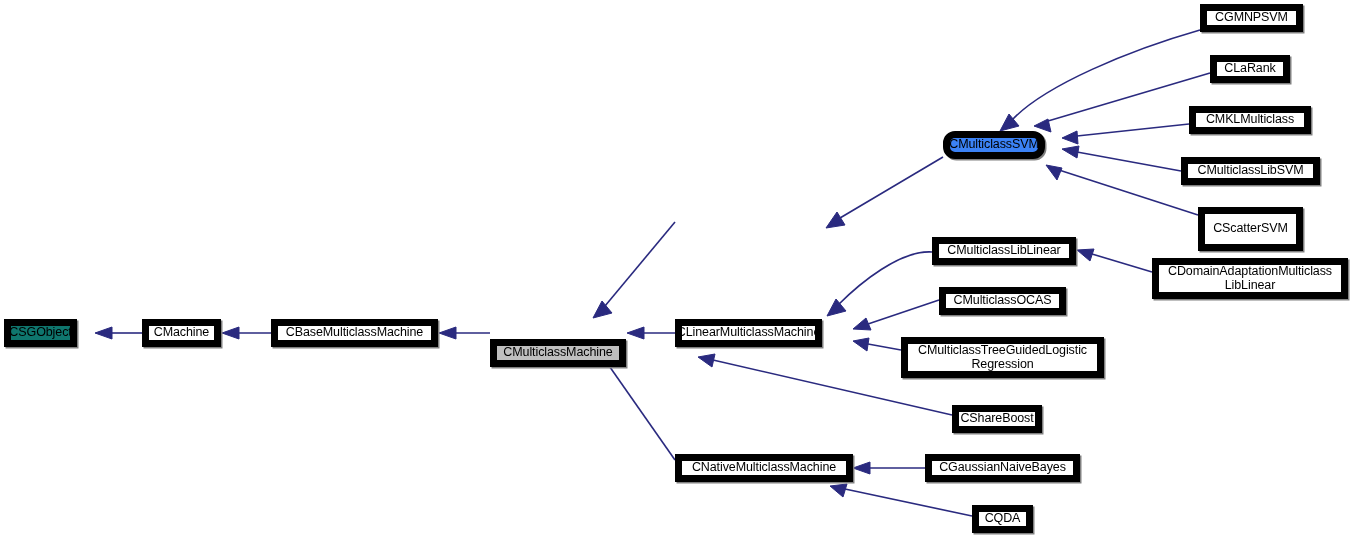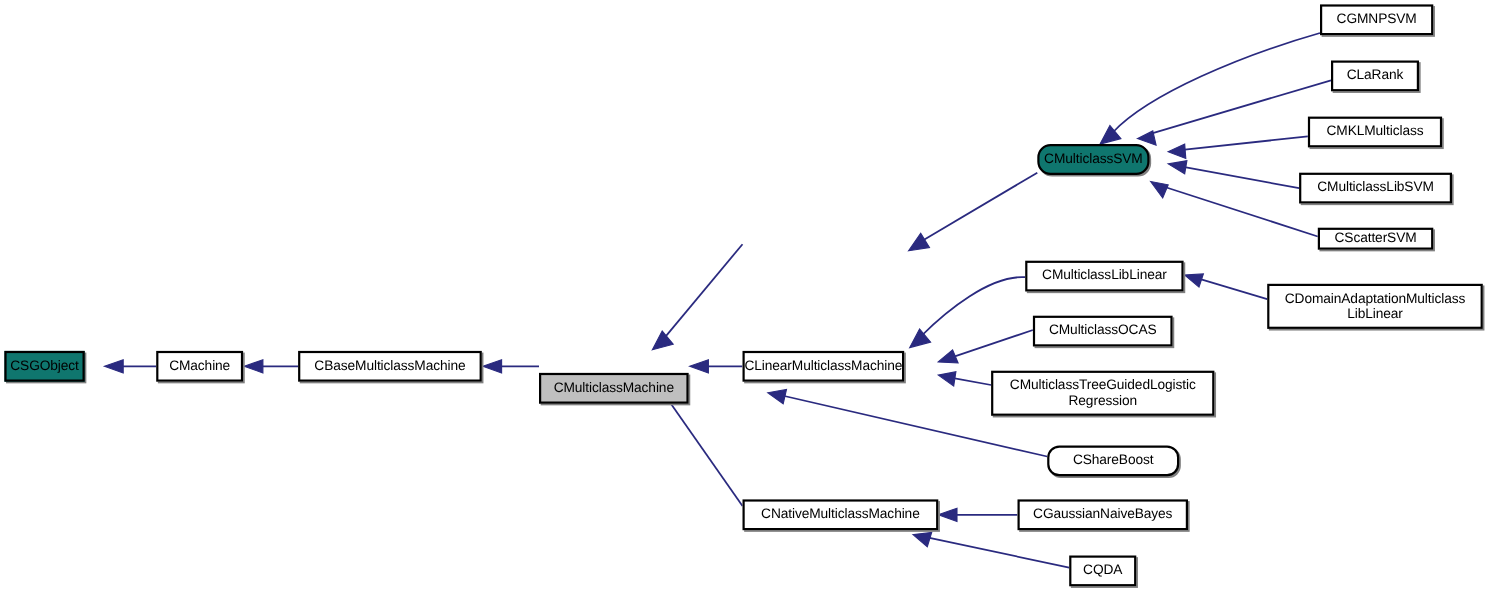--- a/index.html
+++ b/index.html
@@ -23,21 +23,21 @@
   #edge-layer {
     position: absolute;
     left: 0;
     top: 0;
     width: 1355px;
     height: 539px;
   }
   .node {
     position: absolute;
     box-sizing: border-box;
-    border: 2px solid #fca5a5;
+    border: 7px solid #fca5a5;
     background: #ffffff;
     color: #000000;
     font-size: 12.5px;
     line-height: 13.5px;
     display: flex;
     align-items: center;
     justify-content: center;
     text-align: center;
     letter-spacing: -0.1px;
     white-space: pre-line;
@@ -132,28 +132,28 @@
         <path d="M 972 516 L 845 489" fill="none" stroke="#2a2a7f" stroke-width="1.6"></path>
         <path d="M 830 486 L 843 497 L 847 484 Z" fill="#2a2a7f" stroke="#2a2a7f" stroke-width="1" stroke-linejoin="miter"></path>
       </g>
     </svg>
 <div class="node" style="left: 4px; top: 319px; width: 73px; height: 28px; border-color: rgb(0, 0, 0); color: rgb(0, 0, 0); background: #0f766e;"><span class="node-label">CSGObject</span></div>
     <div class="node" style="left: 142px; top: 319px; width: 79px; height: 28px; border-color: rgb(0, 0, 0); color: rgb(0, 0, 0); background: rgb(255, 255, 255);"><span class="node-label">CMachine</span></div>
     <div class="node" style="left: 271px; top: 319px; width: 167px; height: 28px; border-color: rgb(0, 0, 0); color: rgb(0, 0, 0); background: rgb(255, 255, 255);"><span class="node-label">CBaseMulticlassMachine</span></div>
     <div class="node highlight" style="left: 490px; top: 319px; width: 136px; height: 28px; border-color: rgb(0, 0, 0); color: rgb(0, 0, 0); margin-top: 20px;"><span class="node-label">CMulticlassMachine</span></div>
     <div class="node" style="left: 675px; top: 319px; width: 147px; height: 28px; border-color: rgb(0, 0, 0); color: rgb(0, 0, 0); background: rgb(255, 255, 255);"><span class="node-label">CLinearMulticlassMachine</span></div>
     <div class="node" style="left: 675px; top: 454px; width: 178px; height: 28px; border-color: rgb(0, 0, 0); color: rgb(0, 0, 0); background: rgb(255, 255, 255);"><span class="node-label">CNativeMulticlassMachine</span></div>
-    <div class="node" style="left: 943px; top: 131px; width: 102px; height: 28px; border-color: rgb(0, 0, 0); color: rgb(0, 0, 0); background: #0f766e; border-radius: 12px;"><span class="node-label">CMulticlassSVM</span></div>
+    <div class="node" style="left: 943px; top: 131px; width: 102px; height: 28px; border-color: rgb(0, 0, 0); color: rgb(0, 0, 0); background: #3b82f6; border-radius: 12px;"><span class="node-label">CMulticlassSVM</span></div>
     <div class="node" style="left: 1200px; top: 4px; width: 103px; height: 28px; border-color: rgb(0, 0, 0); color: rgb(0, 0, 0); background: rgb(255, 255, 255);"><span class="node-label">CGMNPSVM</span></div>
     <div class="node" style="left: 1210px; top: 55px; width: 80px; height: 28px; border-color: rgb(0, 0, 0); color: rgb(0, 0, 0); background: rgb(255, 255, 255);"><span class="node-label">CLaRank</span></div>
     <div class="node" style="left: 1189px; top: 106px; width: 122px; height: 28px; border-color: rgb(0, 0, 0); color: rgb(0, 0, 0); background: rgb(255, 255, 255);"><span class="node-label">CMKLMulticlass</span></div>
     <div class="node" style="left: 1181px; top: 157px; width: 139px; height: 28px; border-color: rgb(0, 0, 0); color: rgb(0, 0, 0); background: rgb(255, 255, 255);"><span class="node-label">CMulticlassLibSVM</span></div>
-    <div class="node" style="left: 1198px; top: 207px; width: 105px; height: 20px; border-color: rgb(0, 0, 0); color: rgb(0, 0, 0); background: rgb(255, 255, 255);"><span class="node-label">CScatterSVM</span></div>
+    <div class="node" style="left: 1198px; top: 207px; width: 105px; height: 44px; border-color: rgb(0, 0, 0); color: rgb(0, 0, 0); background: rgb(255, 255, 255);"><span class="node-label">CScatterSVM</span></div>
     <div class="node" style="left: 932px; top: 237px; width: 144px; height: 28px; border-color: rgb(0, 0, 0); color: rgb(0, 0, 0); background: rgb(255, 255, 255);"><span class="node-label">CMulticlassLibLinear</span></div>
     <div class="node" style="left: 1152px; top: 258px; width: 196px; height: 41px; border-color: rgb(0, 0, 0); color: rgb(0, 0, 0); background: rgb(255, 255, 255);"><span class="node-label">CDomainAdaptationMulticlass
 LibLinear</span></div>
     <div class="node" style="left: 939px; top: 287px; width: 127px; height: 28px; border-color: rgb(0, 0, 0); color: rgb(0, 0, 0); background: rgb(255, 255, 255);"><span class="node-label">CMulticlassOCAS</span></div>
     <div class="node" style="left: 901px; top: 337px; width: 203px; height: 41px; border-color: rgb(0, 0, 0); color: rgb(0, 0, 0); background: rgb(255, 255, 255);"><span class="node-label">CMulticlassTreeGuidedLogistic
 Regression</span></div>
-    <div class="node" style="left: 952px; top: 405px; width: 120px; height: 28px; border-color: rgb(0, 0, 0); color: rgb(0, 0, 0); background: rgb(255, 255, 255); border-radius: 11px;"><span class="node-label">CShareBoost</span></div>
+    <div class="node" style="left: 952px; top: 405px; width: 90px; height: 28px; border-color: rgb(0, 0, 0); color: rgb(0, 0, 0); background: rgb(255, 255, 255);"><span class="node-label">CShareBoost</span></div>
     <div class="node" style="left: 925px; top: 454px; width: 155px; height: 28px; border-color: rgb(0, 0, 0); color: rgb(0, 0, 0); background: rgb(255, 255, 255);"><span class="node-label">CGaussianNaiveBayes</span></div>
     <div class="node" style="left: 972px; top: 505px; width: 61px; height: 28px; border-color: rgb(0, 0, 0); color: rgb(0, 0, 0); background: rgb(255, 255, 255);"><span class="node-label">CQDA</span></div>
   </div>
 
 </body></html>

